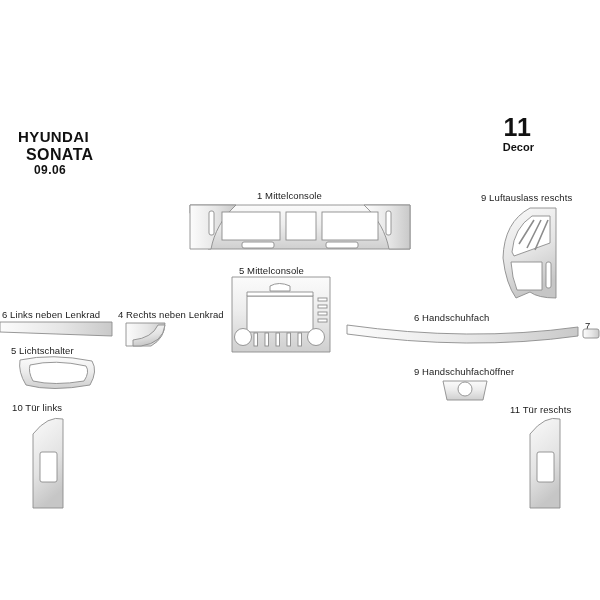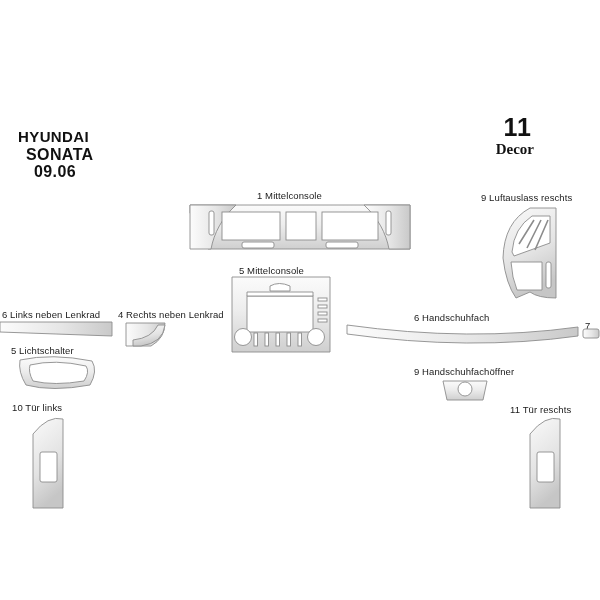--- a/index.html
+++ b/index.html
@@ -2,23 +2,23 @@
 <html><head>
 <meta charset="utf-8">
 <style>
   html,body{margin:0;padding:0;background:#ffffff;}
   body{width:600px;height:600px;position:relative;overflow:hidden;
        font-family:"Liberation Sans", sans-serif;color:#111;}
   .stage{position:absolute;left:0;top:0;width:548px;height:600px;}
   .brand{position:absolute;font-weight:bold;letter-spacing:.4px;color:#111;}
   #brand-make{left:18px;top:128px;font-size:15px;}
   #brand-model{left:26px;top:146px;font-size:16px;}
-  #brand-date{left:34px;top:163px;font-size:16px;}
+  #brand-date{left:34px;top:163px;font-size:12px;}
   #kit-number{position:absolute;right:16px;top:113px;font-size:25px;font-weight:bold;letter-spacing:1px;}
-  #kit-word{position:absolute;right:14px;top:141px;font-size:15px;font-weight:bold;font-family:Liberation Serif, serif;}
+  #kit-word{position:absolute;right:14px;top:141px;font-size:11px;font-weight:bold;}
   .lbl{position:absolute;font-size:9.5px;color:#1a1a1a;white-space:nowrap;letter-spacing:.1px;}
   svg{position:absolute;left:0;top:0;overflow:visible;}
 </style>
 </head>
 <body>
 
 <div class="stage">
 
   <div class="brand" id="brand-make">HYUNDAI</div>
   <div class="brand" id="brand-model">SONATA</div>

